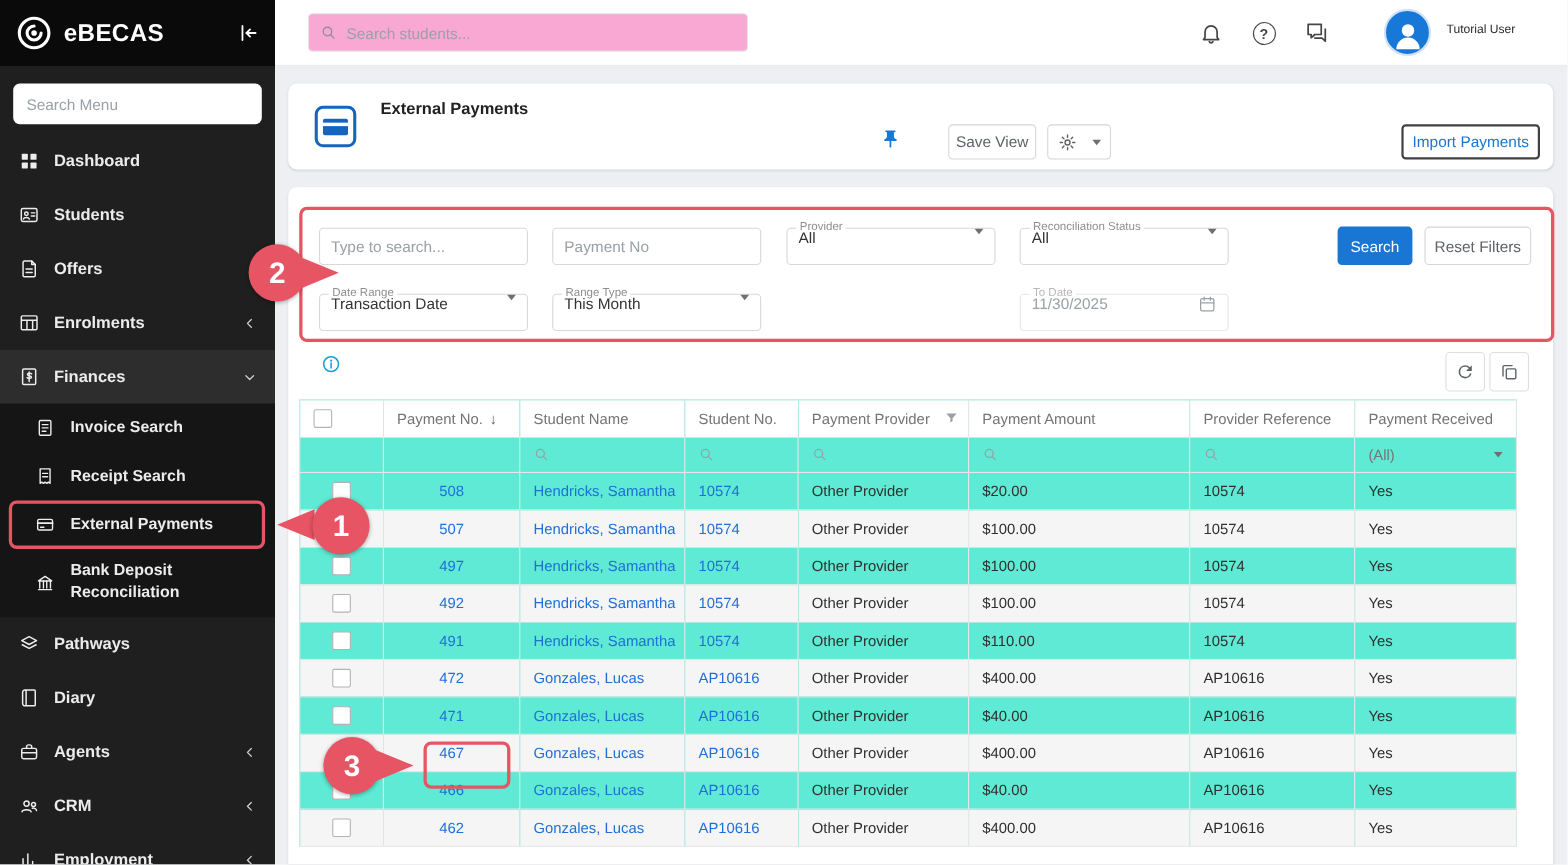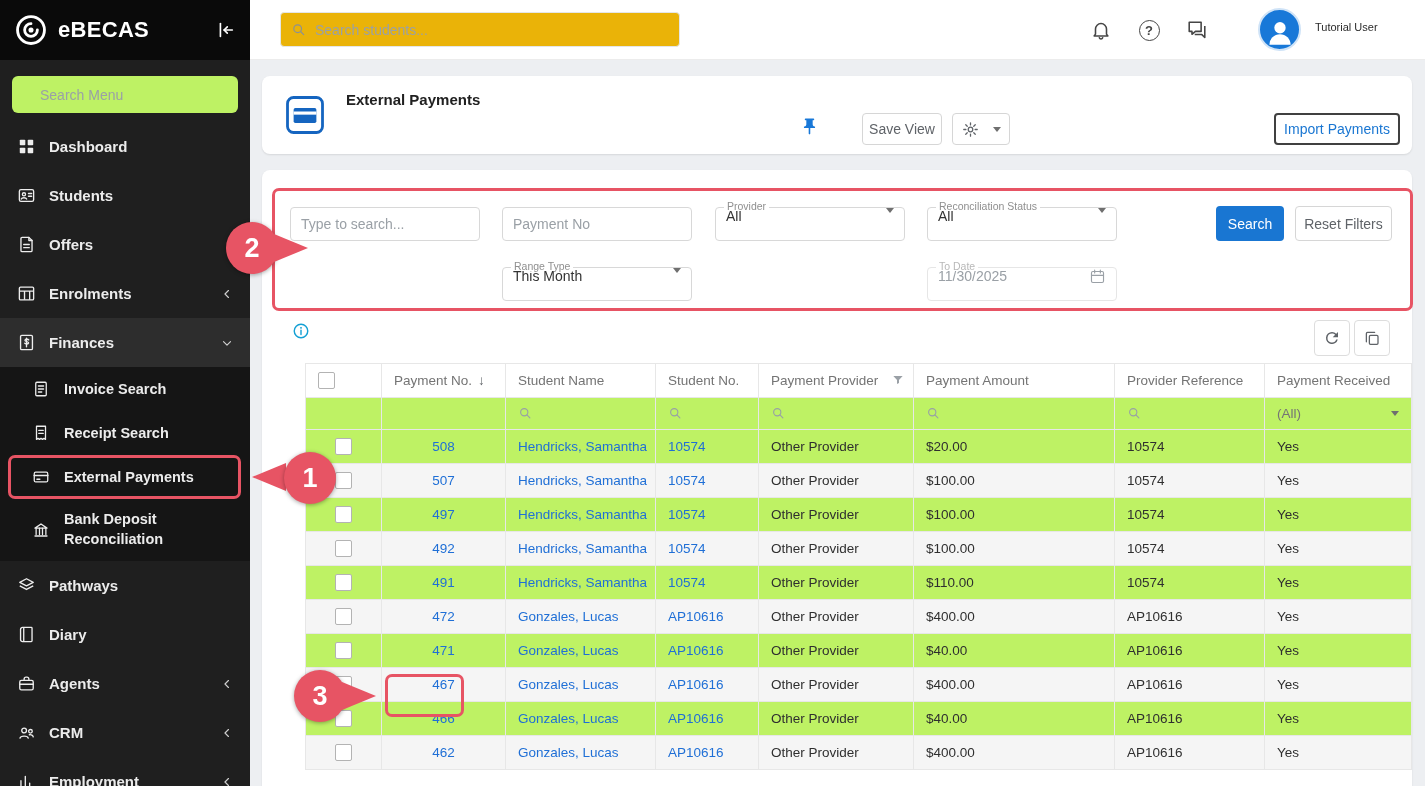--- a/index.html
+++ b/index.html
@@ -3,34 +3,34 @@
 <meta charset="utf-8">
 <style>
 *{box-sizing:border-box;margin:0;padding:0}
 body{width:1425px;height:786px;position:relative;overflow:hidden;font-family:"Liberation Sans",sans-serif;background:#edeff2}
 svg{display:block}
 
 .sidebar{position:absolute;left:0;top:0;width:250px;height:786px;background:#1f1f1f;z-index:5}
 .logobar{height:60px;background:#0a0a0a;display:flex;align-items:center;padding:0 14px;gap:10px}
 .brand{color:#fff;font-size:22px;font-weight:700;letter-spacing:.3px;flex:1}
 .menu-search{padding:16px 12px 9px}
-.menu-search input{width:100%;height:37px;border:none;border-radius:6px;padding:0 28px;font-size:14px;background:#bef264;color:#333;outline:none}
+.menu-search input{width:100%;height:37px;border:none;border-radius:6px;padding:0 12px;font-size:14px;background:#ffffff;color:#333;outline:none}
 .menu-search input::placeholder{color:#9aa0a6}
 .nav-item{display:flex;align-items:center;height:49px;padding:0 16px;color:#ececec;font-size:15px;font-weight:600;cursor:pointer}
 .nav-item .nico{width:20px;height:20px;margin-right:13px;display:flex;align-items:center;justify-content:center;flex:none}
 .nav-item .chev{margin-left:auto;display:flex}
 .nav-item.sel{background:#2d2d2d}
 .nav-sub{background:#151515}
 .nav-sub .nav-item{height:44px;padding-left:31px;font-size:14.5px}
 .nav-sub .nav-item.tall{height:62px}
 .nav-sub .nav-item.tall .nlabel{line-height:1.35;width:150px;white-space:normal}
 .nlabel{white-space:nowrap}
 
 .topbar{position:absolute;left:250px;top:0;width:1175px;height:60px;background:#fff;border-bottom:1px solid #ececec;z-index:4}
-.tsearch{position:absolute;left:30px;top:12px;width:400px;height:35px;background:#eab308;border:1px solid #e4e6e8;border-radius:4px;display:flex;align-items:center;padding:0 10px;gap:8px}
+.tsearch{position:absolute;left:30px;top:12px;width:400px;height:35px;background:#f9a8d4;border:1px solid #e4e6e8;border-radius:4px;display:flex;align-items:center;padding:0 10px;gap:8px}
 .tsearch input{border:none;background:transparent;outline:none;font-size:14px;color:#333;width:100%}
 .tsearch input::placeholder{color:#9aa0a6}
 .tico{position:absolute;top:17px;width:26px;height:26px;display:flex;align-items:center;justify-content:center;cursor:pointer}
 .help-circ{width:21px;height:21px;border:1.8px solid #454545;border-radius:50%;color:#454545;font-size:13px;font-weight:700;display:flex;align-items:center;justify-content:center}
 .avatar{position:absolute;left:1008px;top:8px;width:43px;height:43px;border-radius:50%;background:#1878d8;display:flex;align-items:flex-end;justify-content:center;overflow:hidden;border:2px solid #cfe3f7;cursor:pointer}
 .uname{position:absolute;left:1065px;top:21px;font-size:11px;color:#2b2b2b}
 
 .hcard{position:absolute;left:262px;top:76px;width:1150px;height:78px;background:#fff;border-radius:8px;box-shadow:0 1px 2px rgba(0,0,0,.1);z-index:2}
 .hicon{position:absolute;left:22px;top:18px}
 .htitle{position:absolute;left:84px;top:15px;font-size:15px;font-weight:700;color:#212121}
@@ -63,21 +63,21 @@
 .f-resetbtn{position:absolute;left:1033px;top:36px;width:97px;height:35px}
 .f-daterange{left:28px;top:97px;width:190px}
 .f-rangetype{left:240px;top:97px;width:190px}
 .f-from{left:453px;top:97px;width:190px}
 .f-to{left:665px;top:97px;width:190px}
 .info-ico{position:absolute;left:30px;top:152px}
 .iconbtn{position:absolute;width:36px;height:36px;border:1px solid #ddd;border-radius:4px;background:#fff;display:flex;align-items:center;justify-content:center;cursor:pointer}
 .refresh-btn{left:1052px;top:150px}
 .copy-btn{left:1092px;top:150px}
 
-.grid{position:absolute;left:43px;top:193px;width:1106px;border-collapse:collapse;table-layout:fixed;font-size:13.5px;background:#bef264}
+.grid{position:absolute;left:10px;top:193px;width:1106px;border-collapse:collapse;table-layout:fixed;font-size:13.5px;background:#5eead4}
 .grid th,.grid td{border:1px solid #e7e7e7;padding:0 12px;height:34px;overflow:hidden;white-space:nowrap;position:relative}
 .grid th{color:#747474;font-weight:400;text-align:left;background:#fff}
 .grid td{color:#2f2f2f}
 .grid tr.frow td{height:31px}
 .grid tbody tr:nth-child(even) td{background:#f5f5f5}
 .grid a{color:#1f6fd6;text-decoration:none;cursor:pointer}
 .ccell{text-align:center}
 .cb{display:inline-block;width:17px;height:17px;border:1px solid #b3b3b3;border-radius:2px;background:#fff;vertical-align:middle;cursor:pointer}
 .sort{color:#5f6368;margin-left:6px}
 .funnel{position:absolute;right:8px;top:9px;cursor:pointer}
@@ -357,20 +357,25 @@
     <span class="caret"></span>
   </div>
   <div class="fsel f-recon">
     <span class="flabel">Reconciliation Status</span>
     <span class="fval">All</span>
     <span class="caret"></span>
   </div>
   <div class="btn btn-primary f-searchbtn">Search</div>
   <div class="btn btn-outline f-resetbtn">Reset Filters</div>
 
+  <div class="fsel f-daterange">
+    <span class="flabel">Date Range</span>
+    <span class="fval">Transaction Date</span>
+    <span class="caret"></span>
+  </div>
   <div class="fsel f-rangetype">
     <span class="flabel">Range Type</span>
     <span class="fval">This Month</span>
     <span class="caret"></span>
   </div>
   <div class="fsel dis f-to">
     <span class="flabel">To Date</span>
     <span class="fval">11/30/2025</span>
     <span>
         <svg width="17" height="17" viewBox="0 0 24 24" fill="none" stroke="#9aa0a6" stroke-width="1.6" stroke-linecap="round">

